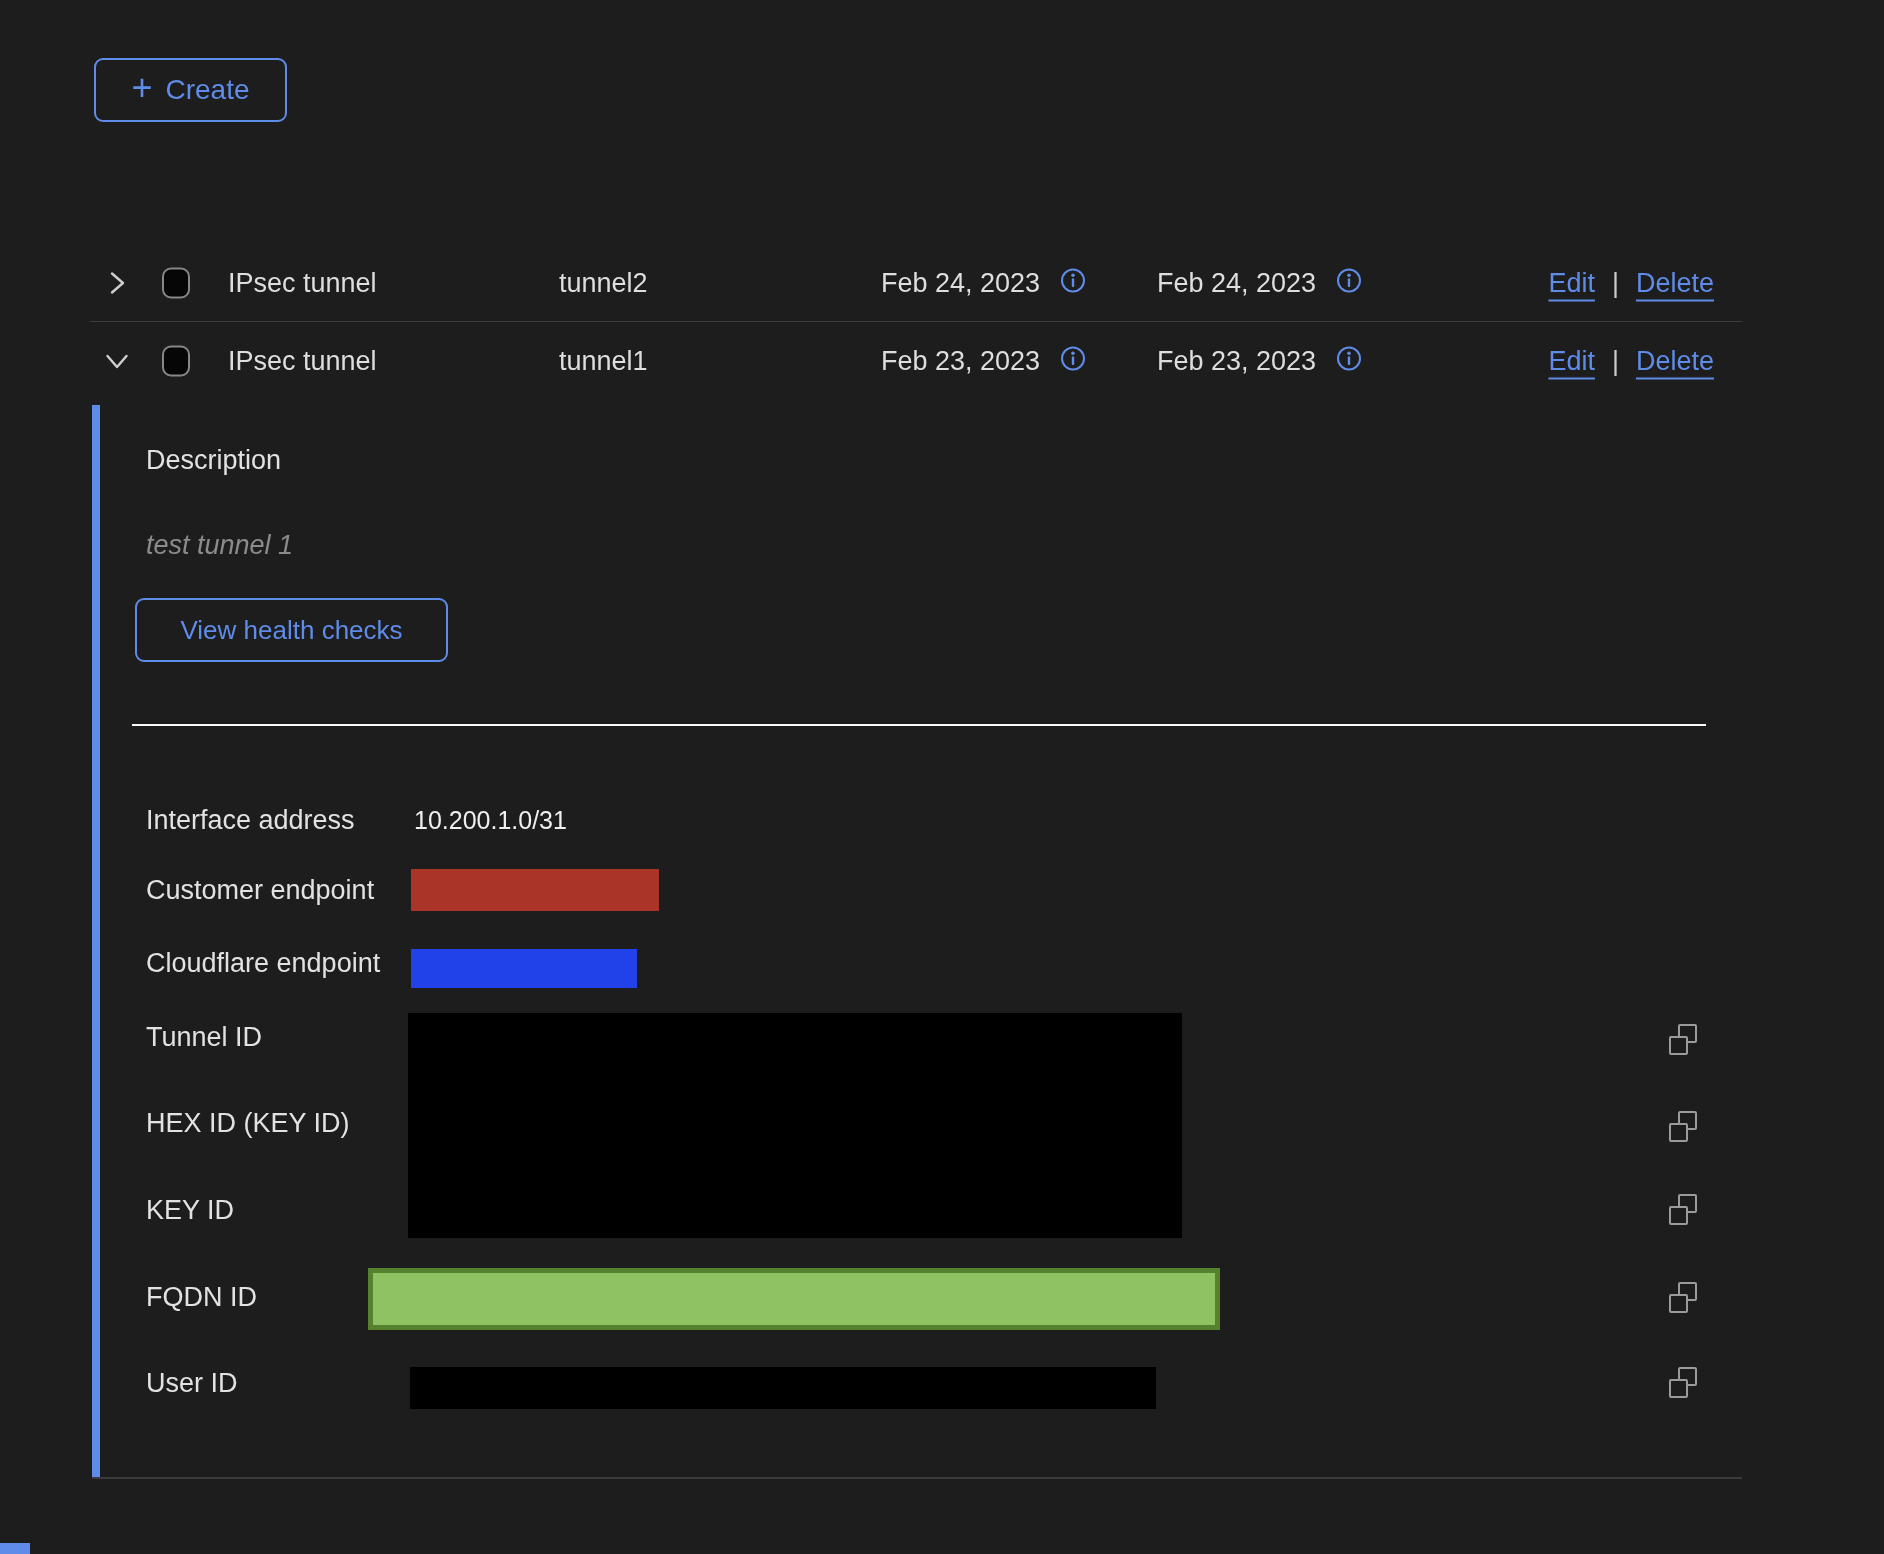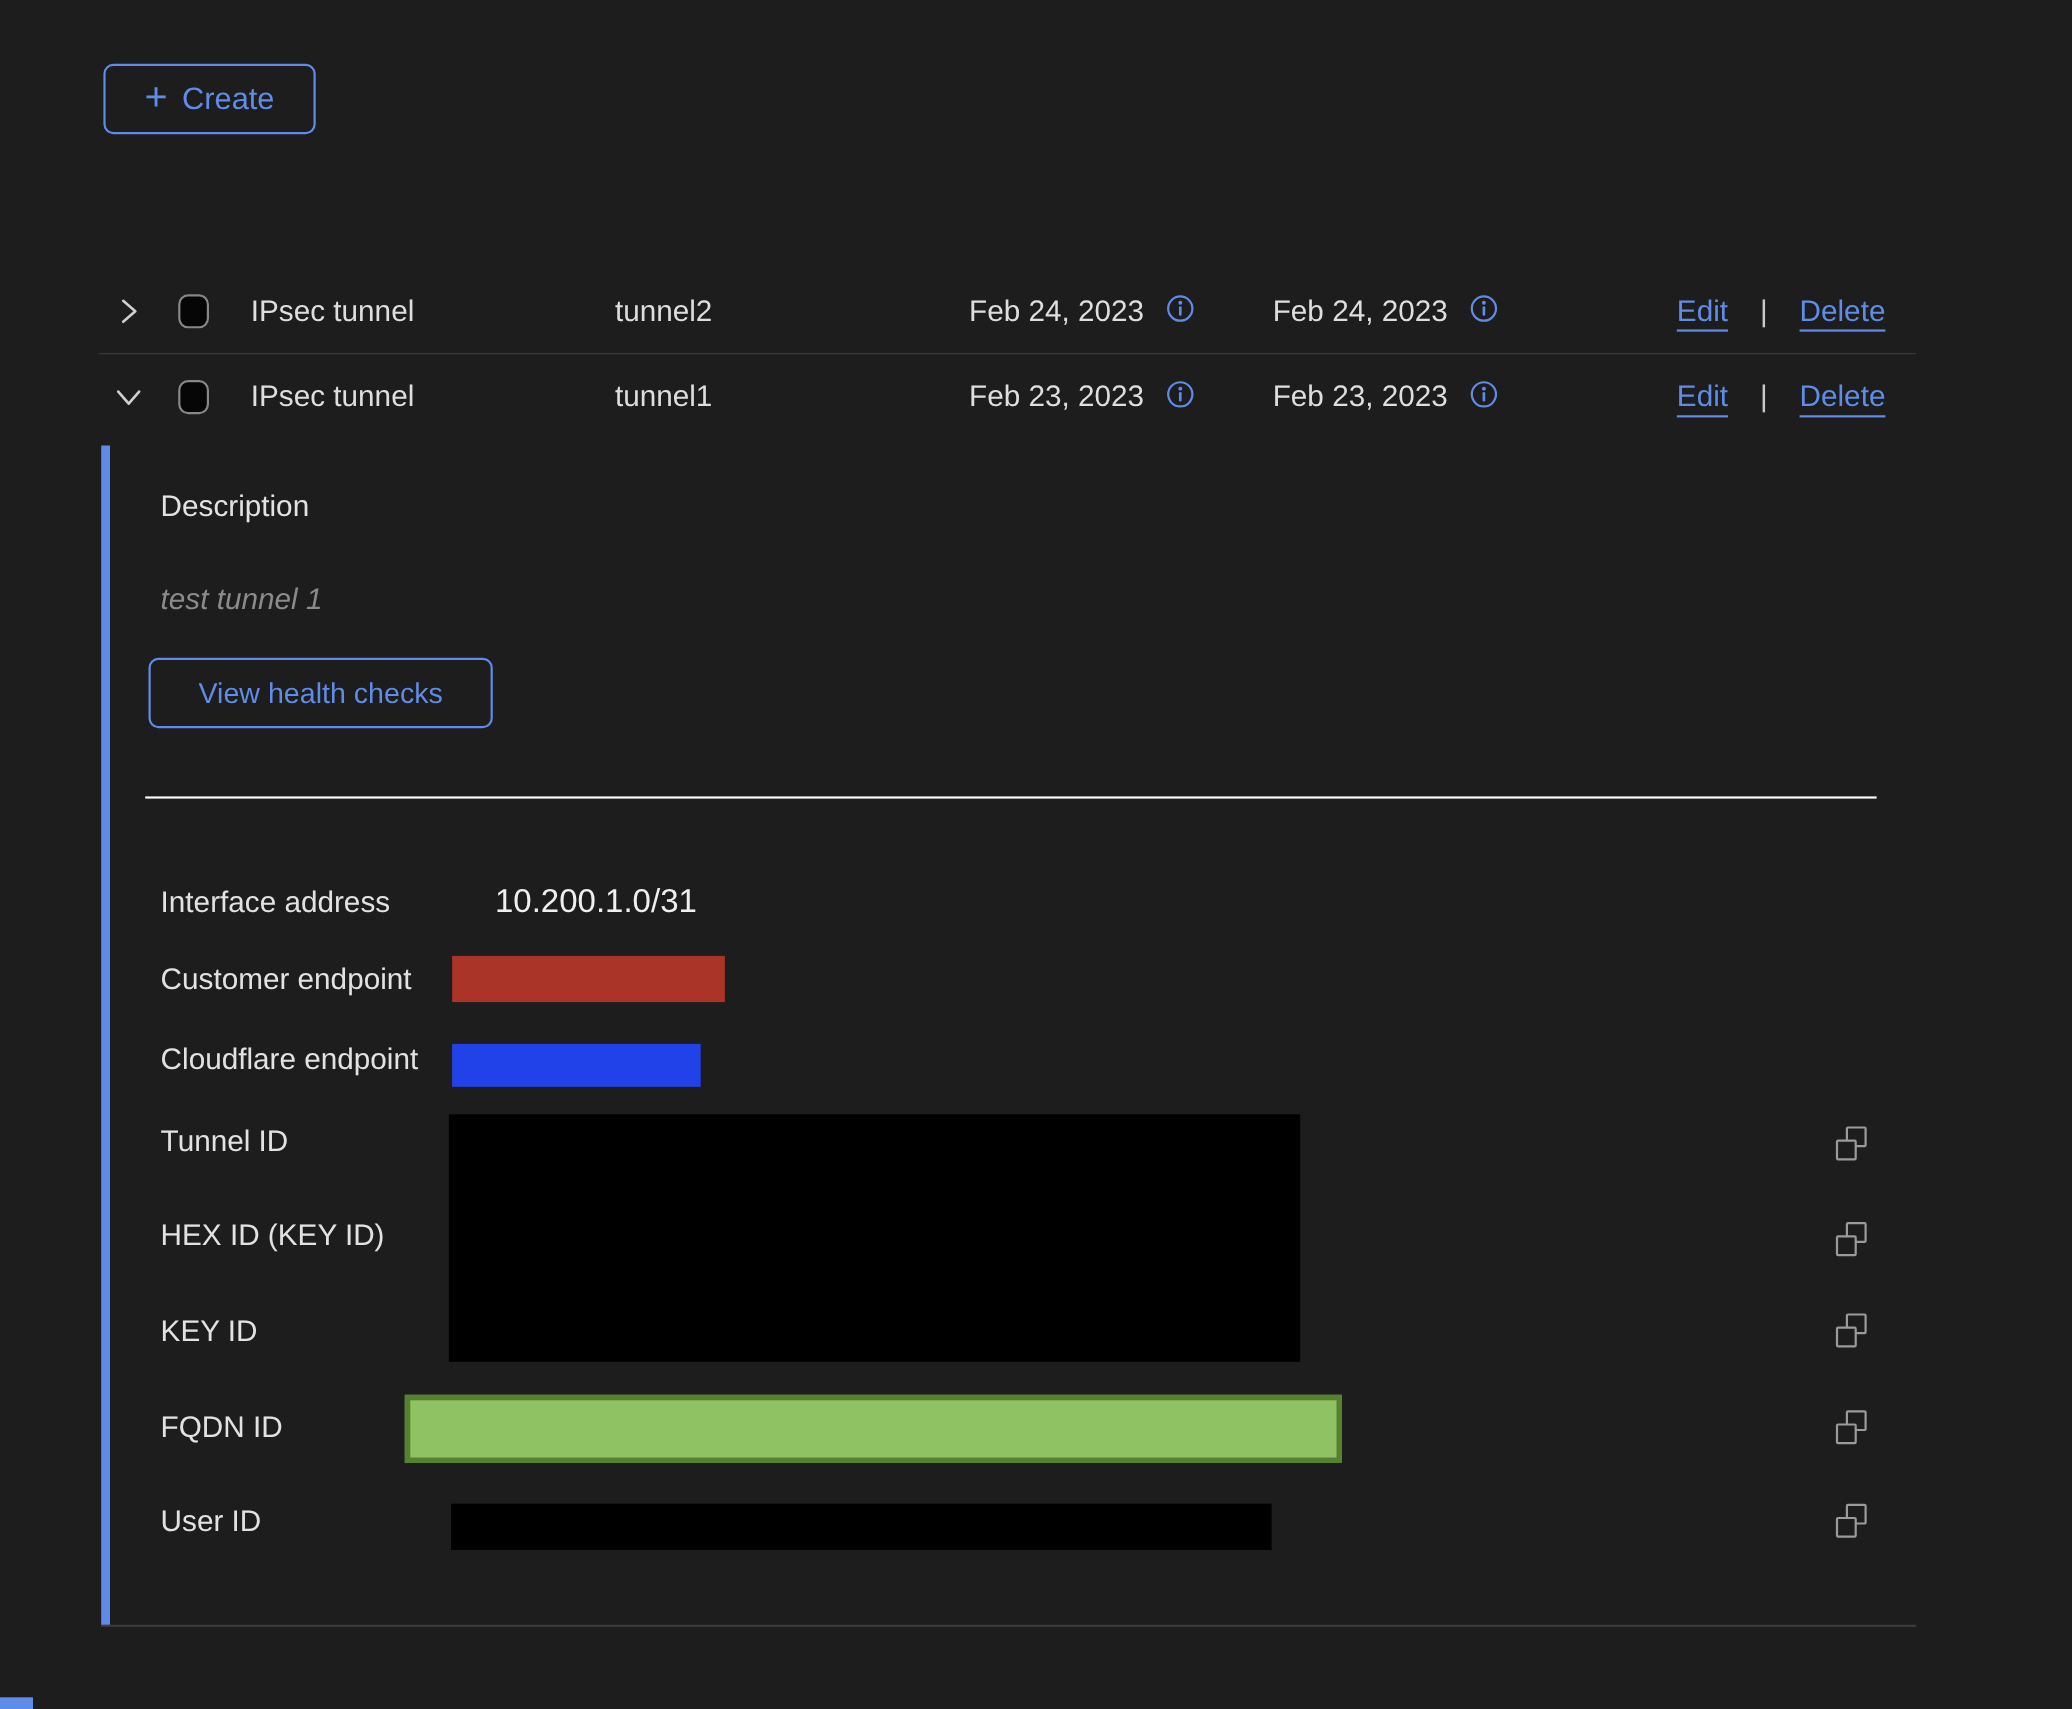--- a/index.html
+++ b/index.html
@@ -37,42 +37,42 @@
   .checkbox {
     display:block; width:28px; height:31px; box-sizing:border-box;
     border:2px solid #878787; border-radius:9px; background:#060606; cursor:pointer;
   }
   .chev { display:block; width:26px; height:26px; cursor:pointer; }
   .chev svg { display:block; }
 
   .date-cell { display:flex; align-items:flex-start; gap:20px; }
   .info-icon { display:block; width:26px; height:26px; cursor:pointer; }
 
-  .actions { display:flex; align-items:center; gap:29px; font-size:27px; }
+  .actions { display:flex; align-items:center; gap:17px; font-size:27px; }
   .link {
     color:var(--accent,#5f8ce8); cursor:pointer;
     text-decoration:underline; text-underline-offset:8px; text-decoration-thickness:2px;
   }
   .action-sep { color:#c9c9c9; }
 
   
   .expanded { position:absolute; left:90px; top:400px; width:1652px; height:1078px; }
   .accent-bar { position:absolute; left:2px; top:5px; width:8px; height:1073px; background:var(--accent,#5f8ce8); }
   .xlabel { position:absolute; left:56px; font-size:27px; line-height:34px; color:#e2e2e2; white-space:nowrap; }
   .desc-label { top:43px; }
   .desc-value { top:128px; color:var(--text-muted,#8b8b8b);font-style:italic; }
   .health-btn {
     position:absolute; left:45px; top:198px; width:313px; height:64px;
     border:2px solid var(--accent,#5f8ce8); border-radius:9px;
     background:transparent; color:var(--accent,#5f8ce8);
     font-size:26px; font-family:inherit; cursor:pointer; box-sizing:border-box;
   }
   .divider-light { position:absolute; left:42px; top:324px; width:1574px; height:2px; background:var(--divider-light,#fafafa); }
 
-  .f-interface { top:403px; } .f-value-interface { position:absolute; left:360px; top:403px; font-size:30px; line-height:34px; color:#efefef;text-align:right; }
+  .f-interface { top:403px; } .f-value-interface { position:absolute; left:324px; top:403px; font-size:25px; line-height:34px; color:#efefef;text-align:right; }
   .f-customer { top:473px; } .f-cloudflare { top:546px; }
   .f-tunnel { top:620px; } .f-hex { top:706px; } .f-key { top:793px; }
   .f-fqdn { top:880px; } .f-user { top:966px; }
 
   .redact { position:absolute; }
   .redact-red   { left:321px; top:469px; width:248px; height:42px; background:var(--redaction-red,#a93427); }
   .redact-blue  { left:321px; top:549px; width:226px; height:39px; background:var(--redaction-blue,#2242e9); }
   .redact-black-lg { left:318px; top:613px; width:774px; height:225px; background:var(--redaction-black,#000); }
   .redact-green {
     left:278px; top:868px; width:852px; height:62px; box-sizing:border-box;

